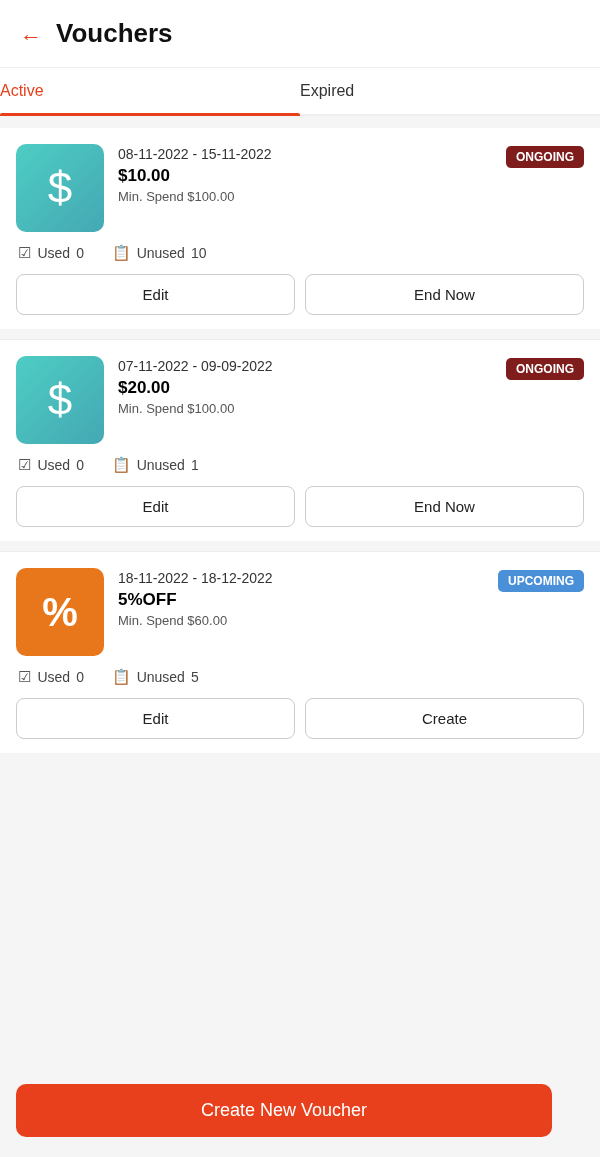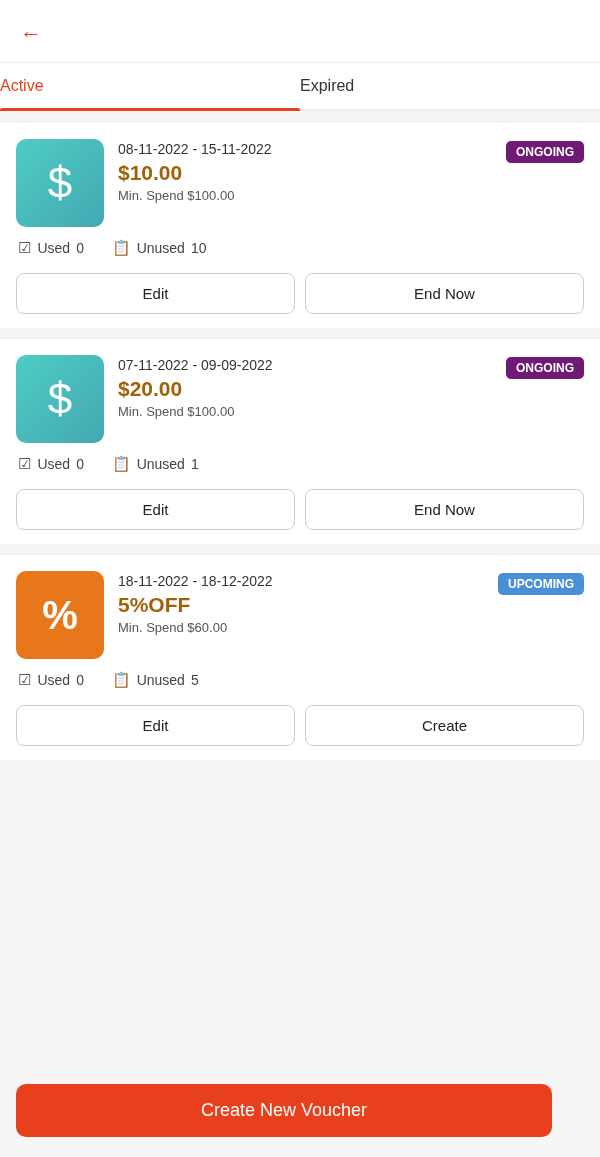--- a/index.html
+++ b/index.html
@@ -99,42 +99,42 @@
     .voucher-info {
       flex: 1;
       padding-top: 2px;
     }
     .voucher-date {
       font-size: 14px;
       color: #333;
       margin-bottom: 4px;
     }
     .voucher-amount {
-      font-size: 21px;
+      font-size: 17px;
       font-weight: 600;
-      color: #a16207;
+      color: #000000;
       margin-bottom: 3px;
     }
     .voucher-min {
       font-size: 13px;
       color: #555;
     }
     .voucher-badge {
       padding: 4px 10px;
       border-radius: 5px;
       font-size: 12px;
       font-weight: 700;
       color: #fff;
       white-space: nowrap;
       margin-left: auto;
       flex-shrink: 0;
       align-self: flex-start;
     }
     .badge-ongoing {
-      background: #701a75;
+      background: #7f1d1d;
     }
     .badge-upcoming {
       background: #4a90d9;
     }
 
     
     .usage-row {
       display: flex;
       align-items: center;
       gap: 28px;
@@ -150,21 +150,21 @@
     }
     .usage-icon {
       font-size: 15px;
       color: #555;
     }
 
     
     .action-row {
       display: flex;
       gap: 10px;
-      margin-top: 16px;
+      margin-top: 4px;
     }
     .action-btn {
       flex: 1;
       padding: 11px 8px;
       border: 1.5px solid #ccc;
       border-radius: 8px;
       background: #fff;
       font-size: 15px;
       color: #222;
       cursor: pointer;
@@ -217,20 +217,21 @@
       justify-content: space-between;
       align-items: flex-end;
       width: 100%;
     }
   </style>
 </head>
 <body>
 
 <div class="header">
   <span class="back-icon">←</span>
+  <span class="header-title">Vouchers</span>
 </div>
 
 <div class="tabs">
   <div class="tab active">
     <span>Active</span>
   </div>
   <div class="tab">
     <span>Expired</span>
   </div>
 </div>

